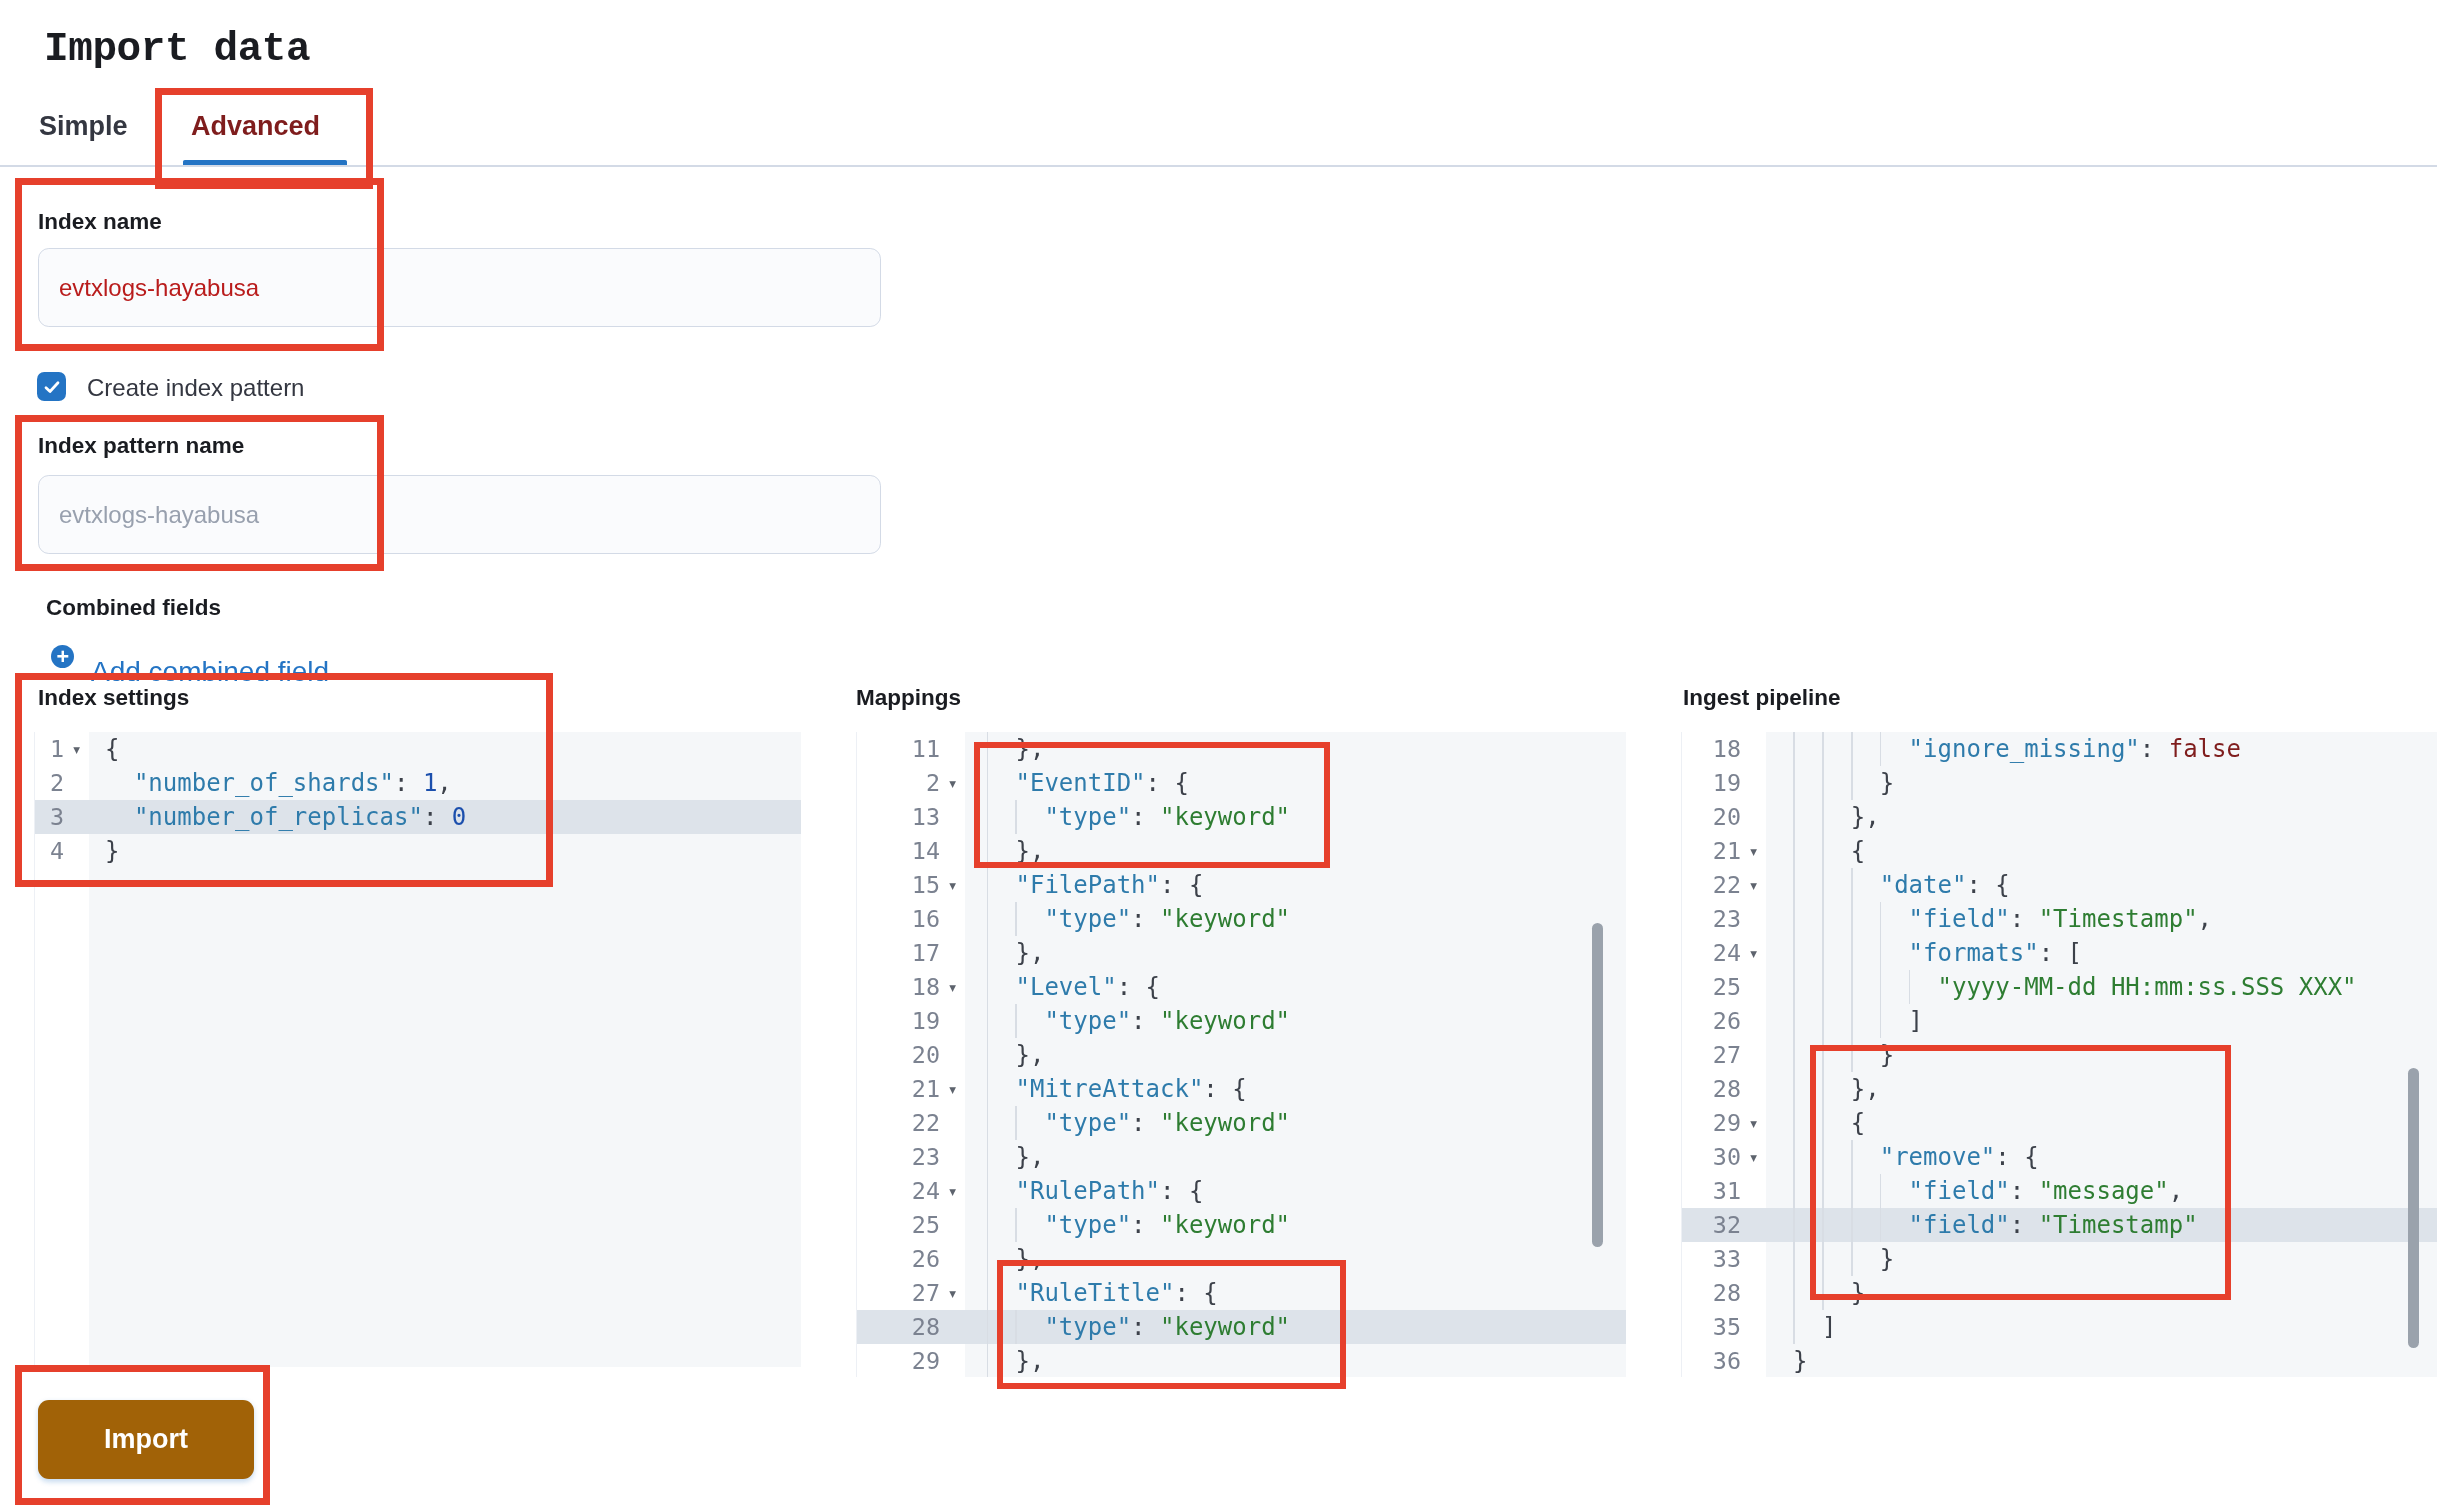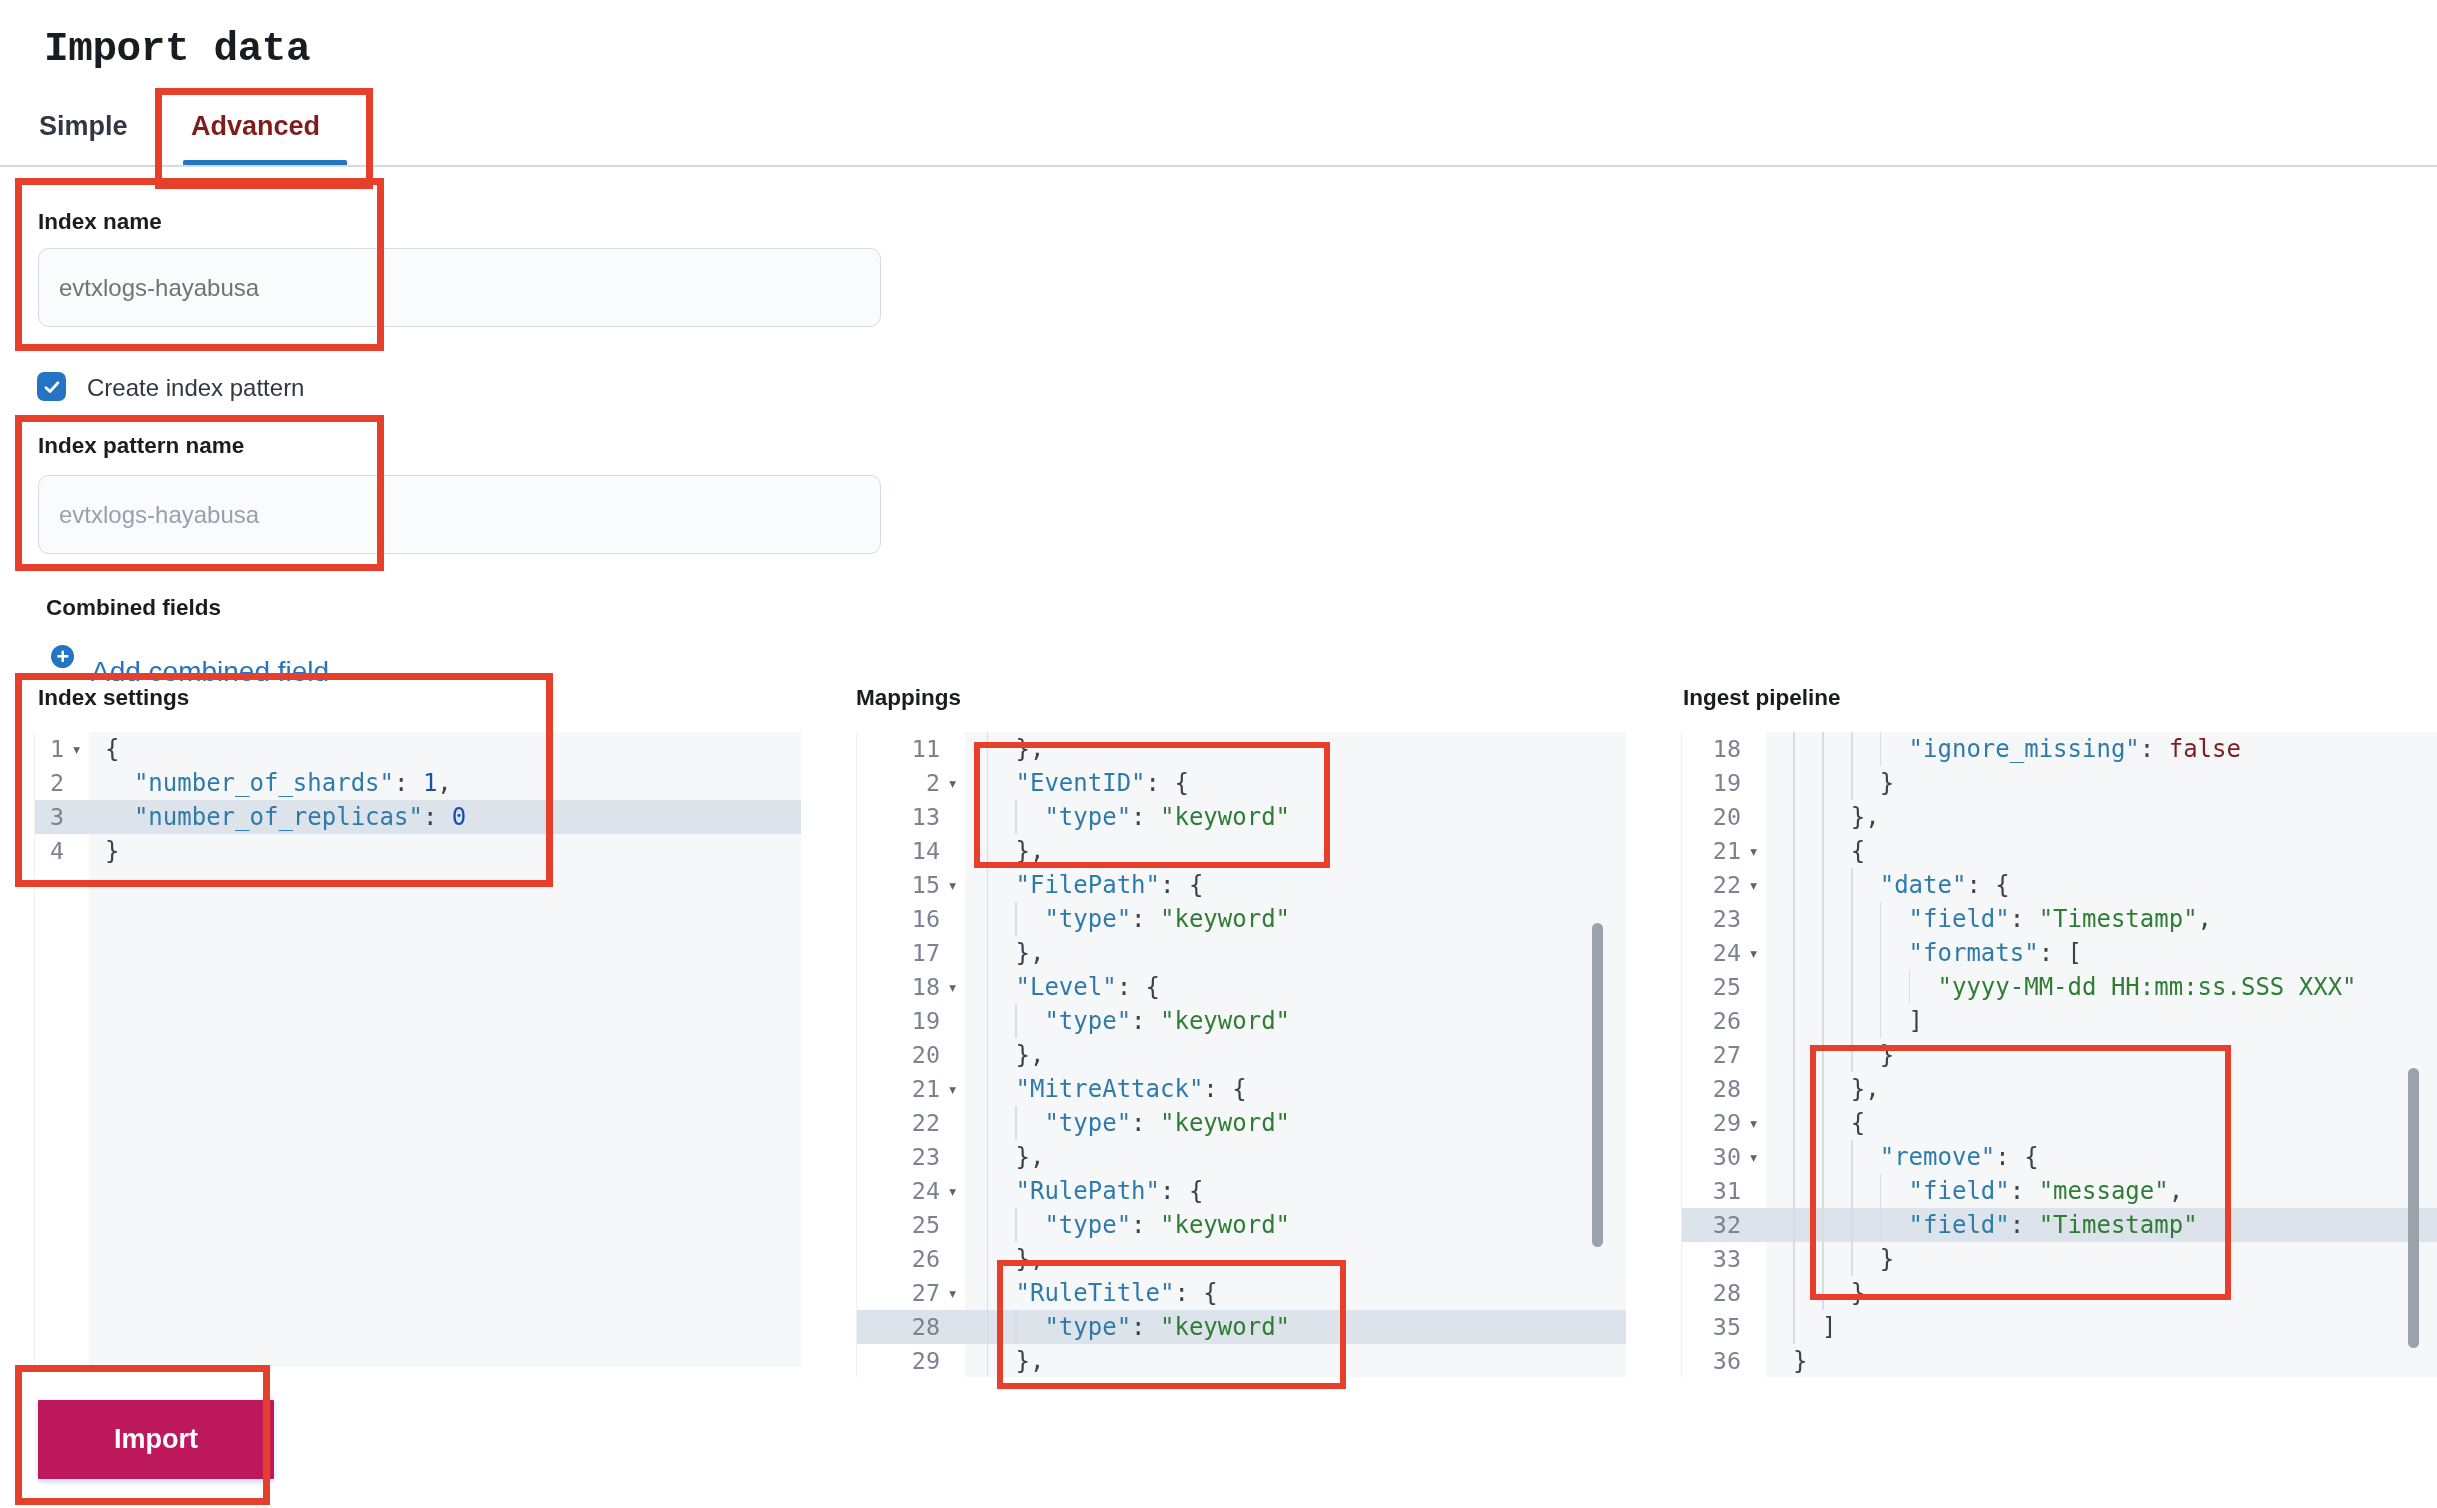--- a/index.html
+++ b/index.html
@@ -15,21 +15,21 @@
   .tab{font-size:27px;font-weight:600;color:#343741;cursor:pointer;}
   .tab.active{color:#7f1d1d;}
   .tab-underline{background:#2474c4;border-radius:1.8px;}
   .tabs-divider{background:#d3dae6;}
 
   
   .field-label{font-size:22.5px;font-weight:700;color:#1a1c21;}
   .text-input{
     box-sizing:border-box;width:843px;height:79px;padding:4px 20px;
     font-family:"Liberation Sans","DejaVu Sans",sans-serif;
-    font-size:24px;color:#737373;background:#fafbfd;
+    font-size:24px;color:#b91c1c;background:#fafbfd;
     border:0.9px solid #d3dae6;border-radius:10.8px;outline:none;
   }
   .text-input::placeholder{color:#98a0ae;}
   .checkbox{
     box-sizing:border-box;width:29px;height:29px;border-radius:7.2px;
     background:#2474c4;display:flex;align-items:center;justify-content:center;cursor:pointer;
   }
   .checkbox svg{width:20px;height:20px;}
   .checkbox-label{font-size:24px;color:#343741;}
   .plus-circle{
@@ -60,22 +60,22 @@
   .tk-num{color:#1b4fad;}
   .tk-bool{color:#7f1d1d;}
   .sb-thumb{position:absolute;width:10.8px;border-radius:6.3px;background:#9aa2ac;z-index:3;cursor:pointer;}
 
   
   .red-box{box-sizing:border-box;border:7.2px solid #e6402c;z-index:6;pointer-events:none;}
   .red-box.thin{border-width:6.3px;}
 
   
   .import-btn{
-    box-sizing:border-box;width:236px;height:79px;border:none;border-radius:1px;
-    background:#be185d;color:#ffffff;font-size:27px;font-weight:600;
+    box-sizing:border-box;width:216px;height:79px;border:none;border-radius:11px;
+    background:#a16207;color:#ffffff;font-size:27px;font-weight:600;
     font-family:"Liberation Sans","DejaVu Sans",sans-serif;cursor:pointer;
     box-shadow:0 2.7px 5.4px rgba(36,116,196,0.25);
   }
 </style>
 </head>
 <body>
 
 <h1 class="abs page-title" style="left:38px;top:20px;margin:6px;font-family:Liberation Mono, monospace;">Import data</h1>
 
 <div class="abs tab" style="left:39px;top:111px;">Simple</div>

